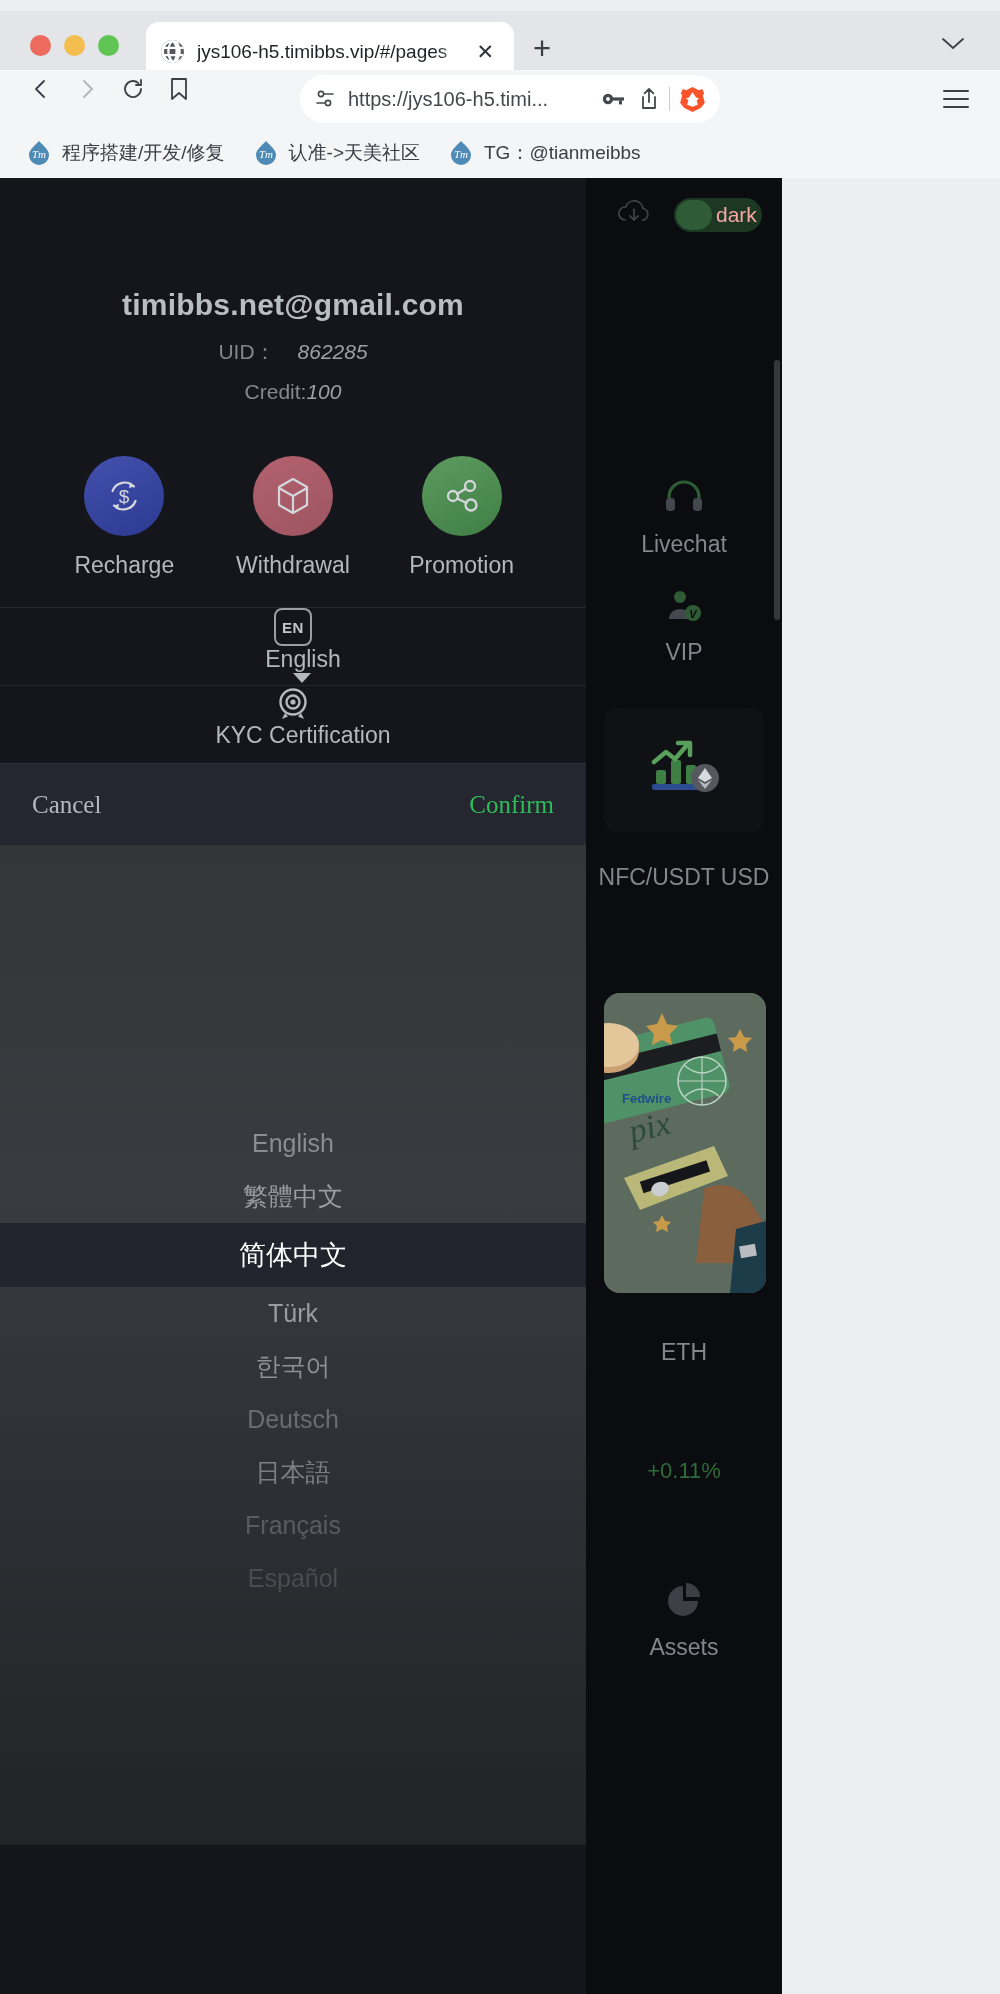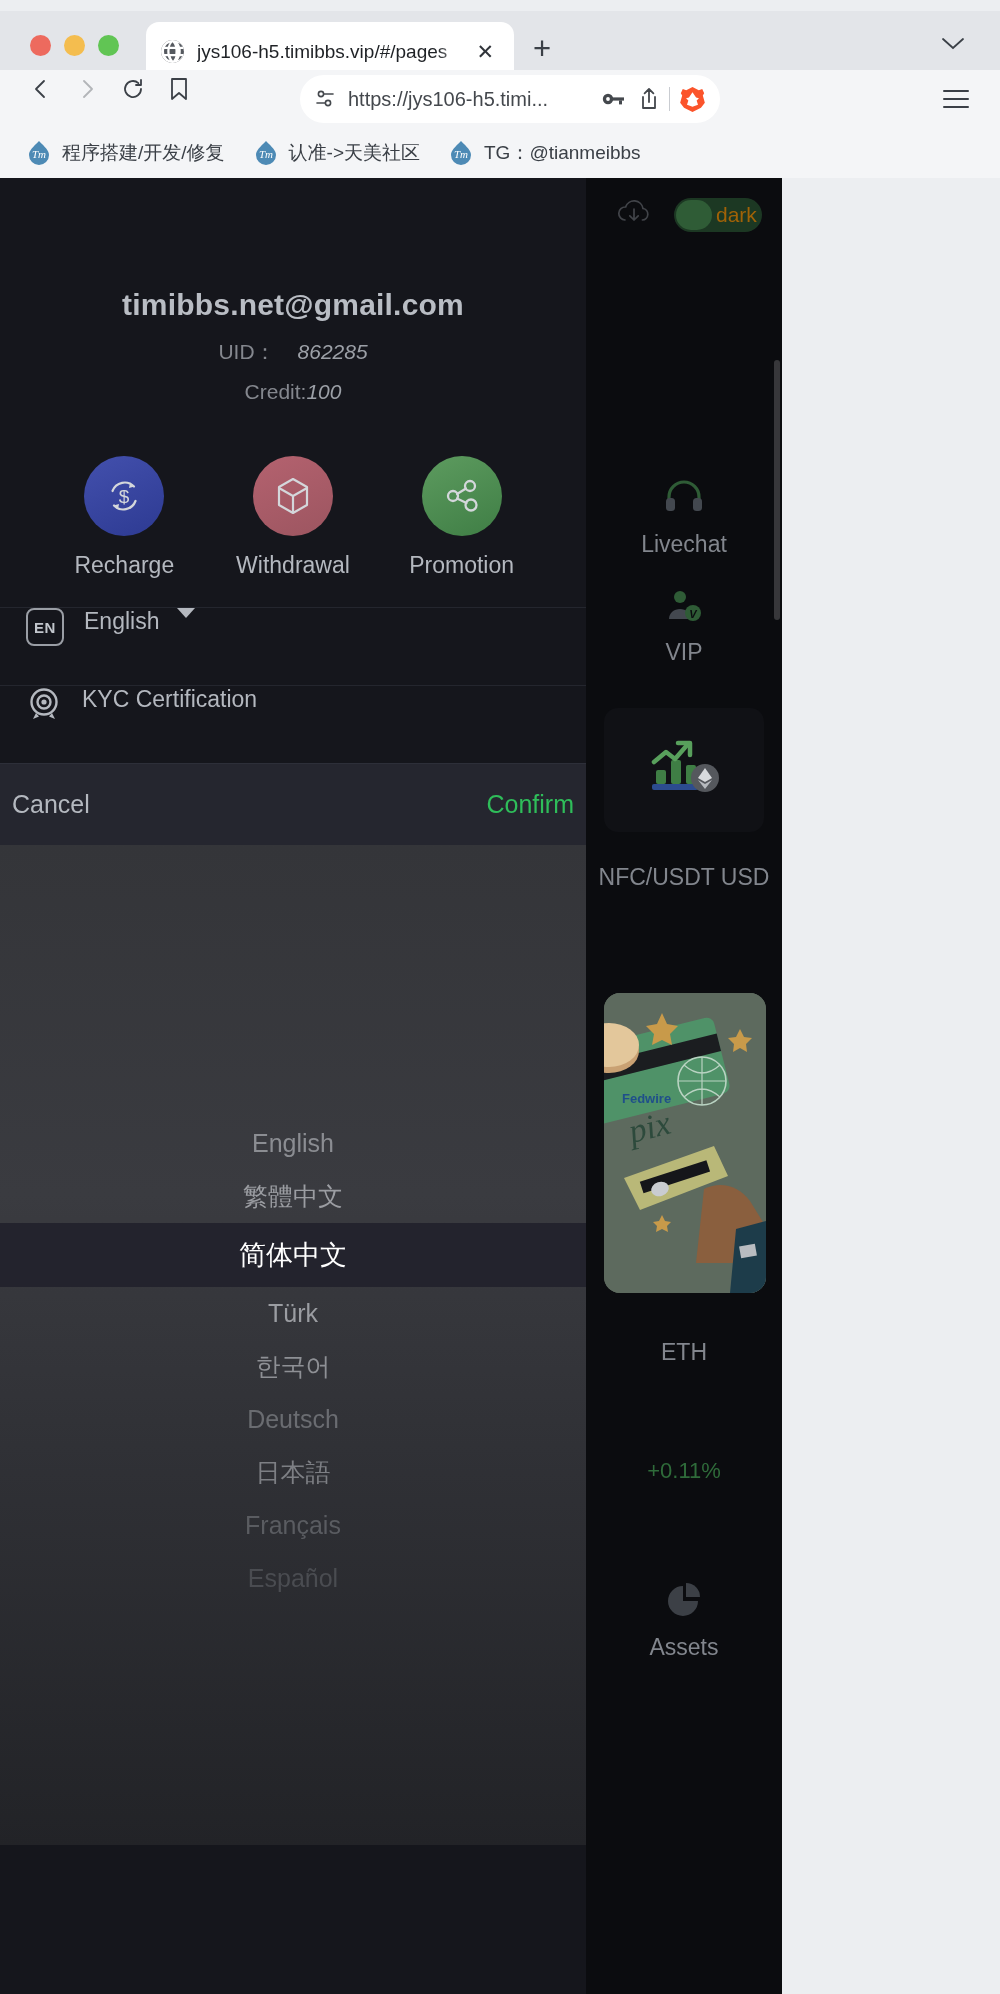--- a/index.html
+++ b/index.html
@@ -84,21 +84,21 @@
     background: #0b0c0f; color: #8b8f96;
   }
   .rail-top { position: relative; height: 80px; }
   .cloud-dl { position: absolute; left: 28px; top: 18px; opacity: .55; }
   .dark-toggle {
     position: absolute; left: 88px; top: 20px; width: 88px; height: 34px;
     border-radius: 17px; background: rgba(43,92,52,.55); display: flex;
     align-items: center; cursor: pointer;
   }
   .dark-knob { width: 36px; height: 30px; margin-left: 2px; border-radius: 15px; background: #2f5c36; }
-  .dark-label { font-size: 21px; color: #a16207; margin-left: 4px; }
+  .dark-label { font-size: 21px; color: #fca5a5; margin-left: 4px; }
 
   .rail-item { position: absolute; left: 0; width: 196px; text-align: center; }
   .rail-item .ic { display: block; margin: 0 auto 10px; }
   .rail-item .lbl { font-size: 23px; color: #82868d; line-height: 1.3; }
 
   .rail-card {
     position: absolute; left: 18px; width: 160px; border-radius: 14px;
     background: #101115; overflow: hidden;
   }
   .rail-photo {
@@ -124,39 +124,40 @@
   .circle {
     width: 80px; height: 80px; border-radius: 50%; margin: 0 auto 16px;
     display: flex; align-items: center; justify-content: center;
   }
   .c-blue { background: linear-gradient(155deg, #4350ad, #2d3a92); }
   .c-rose { background: linear-gradient(155deg, #b4626f, #9c5560); }
   .c-green { background: linear-gradient(155deg, #5d9b5f, #3f7e45); }
   .action .lbl { font-size: 23px; color: #b4b8bf; }
 
   .row {
-    height: 78px; display: flex; align-items: flex-start; padding: 0 26px;
-    border-top: 1px solid #24262e; cursor: pointer;
+    height: 78px; display: flex; align-items: center; padding: 0 26px;
+    border-top: 1px solid #24262e; cursor: pointer; flex-direction: column;
   }
   .row .txt { font-size: 23px; color: #b4b8bf; margin-left: 20px; }
   .en-badge {
     width: 38px; height: 38px; border: 2px solid #9a9ea5; border-radius: 8px;
     display: flex; align-items: center; justify-content: center;
     font-size: 15px; font-weight: 700; color: #c2c6cc; letter-spacing: .5px;
   }
   .caret {
     width: 0; height: 0; margin-left: 18px;
     border-left: 9px solid transparent; border-right: 9px solid transparent;
     border-top: 10px solid #b4b8bf;
   }
 
   .confirm-bar {
     height: 82px; background: #25262f; display: flex; align-items: center;
-    justify-content: space-between; padding: 0 12px;
+    justify-content: space-between; padding: 0 32px;
     border-top: 1px solid #2d2f39;
+    font-family: Liberation Serif, serif;
   }
   .btn-cancel { font-size: 25px; color: #b4b8bf; cursor: pointer; }
   .btn-confirm { font-size: 25px; color: #2fbd5a; cursor: pointer; }
 
   .picker {
     position: relative; height: 1000px;
     background: linear-gradient(to bottom, #343539 0%, #3a3b40 35%, #303136 60%, #222327 100%);
     overflow: hidden;
   }
   .picker-list { position: absolute; left: 0; right: 0; top: 272px; }

